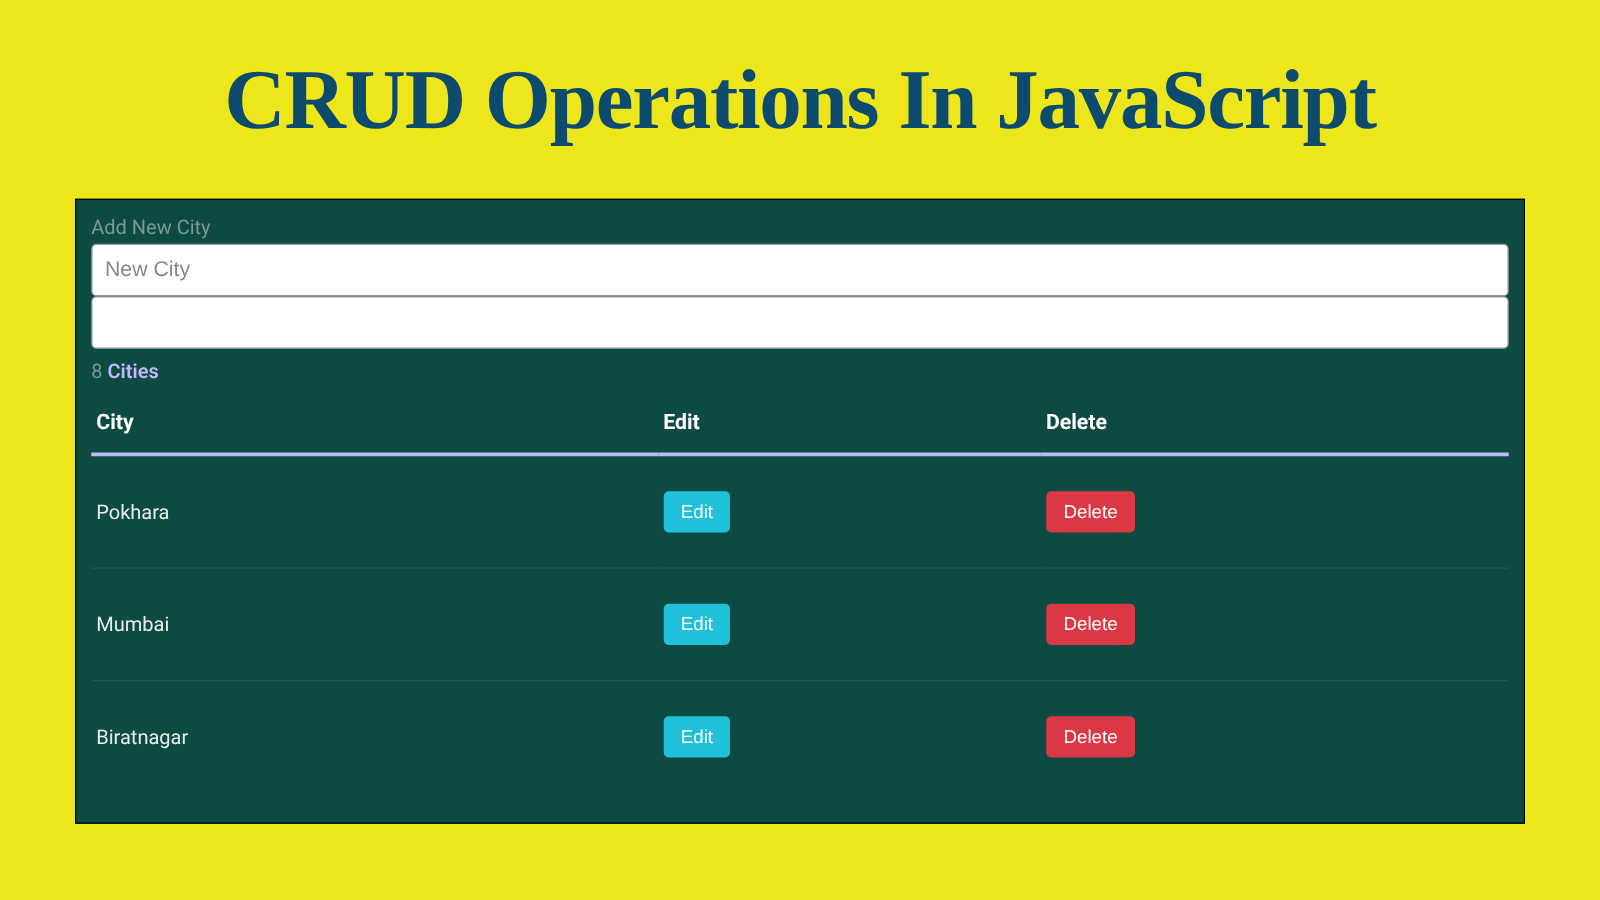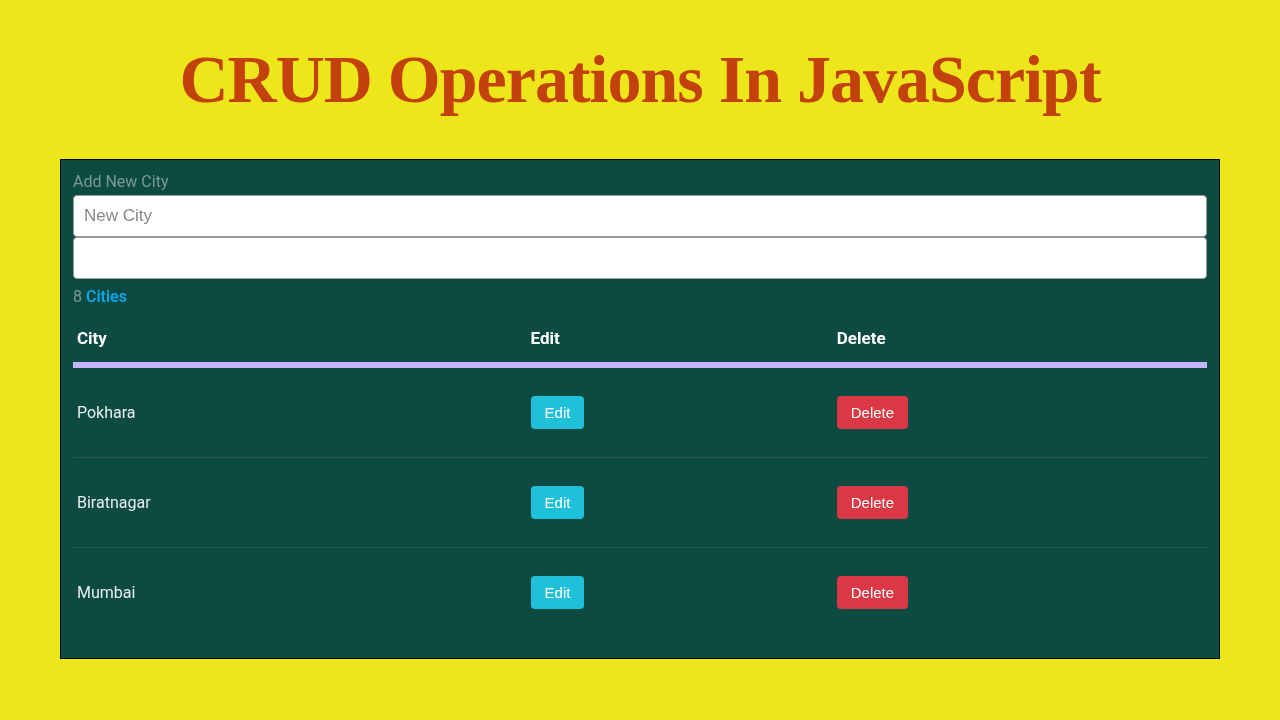--- a/index.html
+++ b/index.html
@@ -11,21 +11,21 @@
       background-color: #ede61a;
       font-family: -apple-system, BlinkMacSystemFont, "Segoe UI", Roboto, sans-serif;
       width: 1280px;
       height: 720px;
       overflow: hidden;
       padding: 40px 60px 0 60px;
     }
     .title {
       font-size: 68px;
       font-weight: 900;
-      color: #c2410c;
+      color: #0c4a6e;
       text-align: center;
       letter-spacing: -1px;
       margin-bottom: 40px;
       font-family: "Comic Sans MS", "Marker Felt", cursive;
     }
     .panel {
       background-color: #0c4a42;
       border: 1px solid #000;
       padding: 8px 12px 0 12px;
       height: 500px;
@@ -53,34 +53,34 @@
     .count {
       color: #8ba8a3;
       font-size: 16px;
       margin-top: 8px;
       margin-bottom: 8px;
     }
     .count-num {
       color: #7a9a95;
     }
     .count-word {
-      color: #0ea5e9;
+      color: #c4b5fd;
       font-weight: 600;
     }
     table {
       width: 100%;
       border-collapse: collapse;
       color: #fff;
     }
     th {
       text-align: left;
       font-weight: 700;
       font-size: 17px;
       padding: 14px 4px 14px 4px;
-      border-bottom: 6px solid #c4b5fd;
+      border-bottom: 3px solid #c4b5fd;
     }
     th.col-city {
       width: 40%;
     }
     th.col-edit {
       width: 27%;
     }
     th.col-delete {
       width: 33%;
     }
@@ -134,25 +134,25 @@
         <th class="col-delete">Delete</th>
       </tr>
     </thead>
     <tbody>
       <tr>
         <td>Pokhara</td>
         <td><button class="btn btn-edit">Edit</button></td>
         <td><button class="btn btn-delete">Delete</button></td>
       </tr>
       <tr>
-        <td>Biratnagar</td>
+        <td>Mumbai</td>
         <td><button class="btn btn-edit">Edit</button></td>
         <td><button class="btn btn-delete">Delete</button></td>
       </tr>
       <tr>
-        <td>Mumbai</td>
+        <td>Biratnagar</td>
         <td><button class="btn btn-edit">Edit</button></td>
         <td><button class="btn btn-delete">Delete</button></td>
       </tr>
     </tbody>
   </table>
 
 </div>
 
 </body></html>

